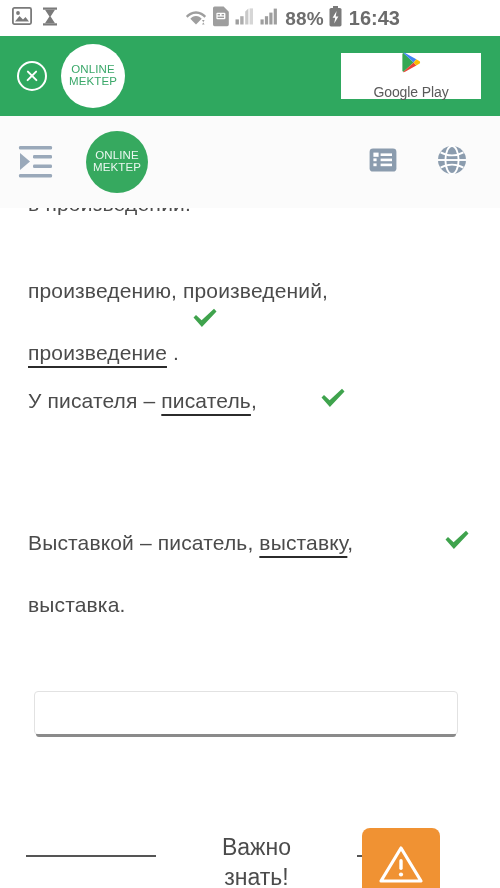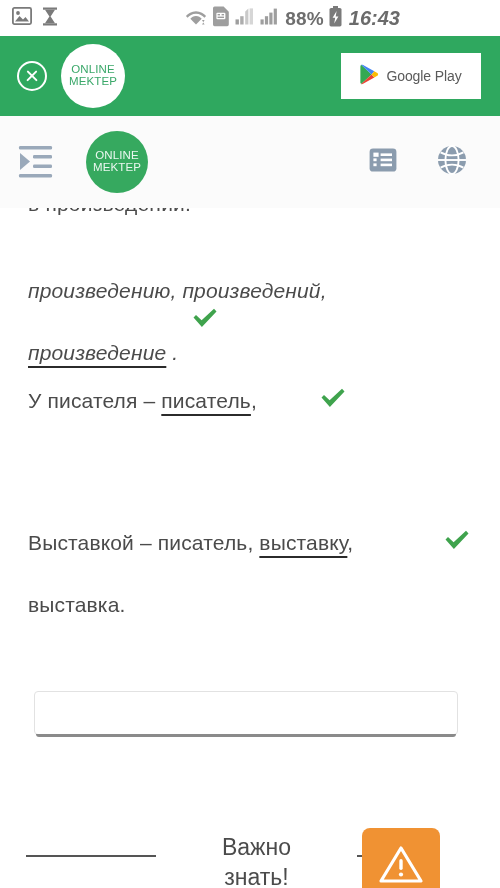--- a/index.html
+++ b/index.html
@@ -45,21 +45,20 @@
     font-weight: 600;
     letter-spacing: 0.2px;
     line-height: 1;
   }
   .sb-clock {
     font-size: 20px;
     color: #6b6b6b;
     font-weight: 600;
     line-height: 1;
     margin-left: 2px;
-    font-style: italic;
   }
 
   
   .ad-banner {
     position: absolute;
     top: 36px; left: 0;
     width: 500px;
     height: 80px;
     background: #2fa85f;
     display: flex;
@@ -116,20 +115,21 @@
   .gp-btn {
     margin-left: auto;
     margin-right: 9px;
     width: 140px;
     height: 46px;
     background: #ffffff;
     display: flex;
     align-items: center;
     justify-content: center;
     gap: 7px;
+    flex-direction: column;
   }
   .gp-label {
     font-size: 14px;
     color: #5a5a5a;
     letter-spacing: -0.1px;
   }
 
   
   .app-header {
     position: absolute;
@@ -190,21 +190,21 @@
   .para {
     position: absolute;
     left: 28px;
     width: 446px;
     font-size: 21px;
     color: #4b4b4b;
     line-height: 62px;
     letter-spacing: 0.15px;
     white-space: nowrap;
   }
-  .p1 { top: 52px; font-style: italic; }
+  .p1 { top: 52px; }
   .p2 { top: 162px; }
   .p3 { top: 304px; }
 
   .ul {
     text-decoration: underline;
     text-decoration-color: #2b2b2b;
     text-decoration-thickness: 2.2px;
     text-underline-offset: 6px;
     color: #4b4b4b;
   }

